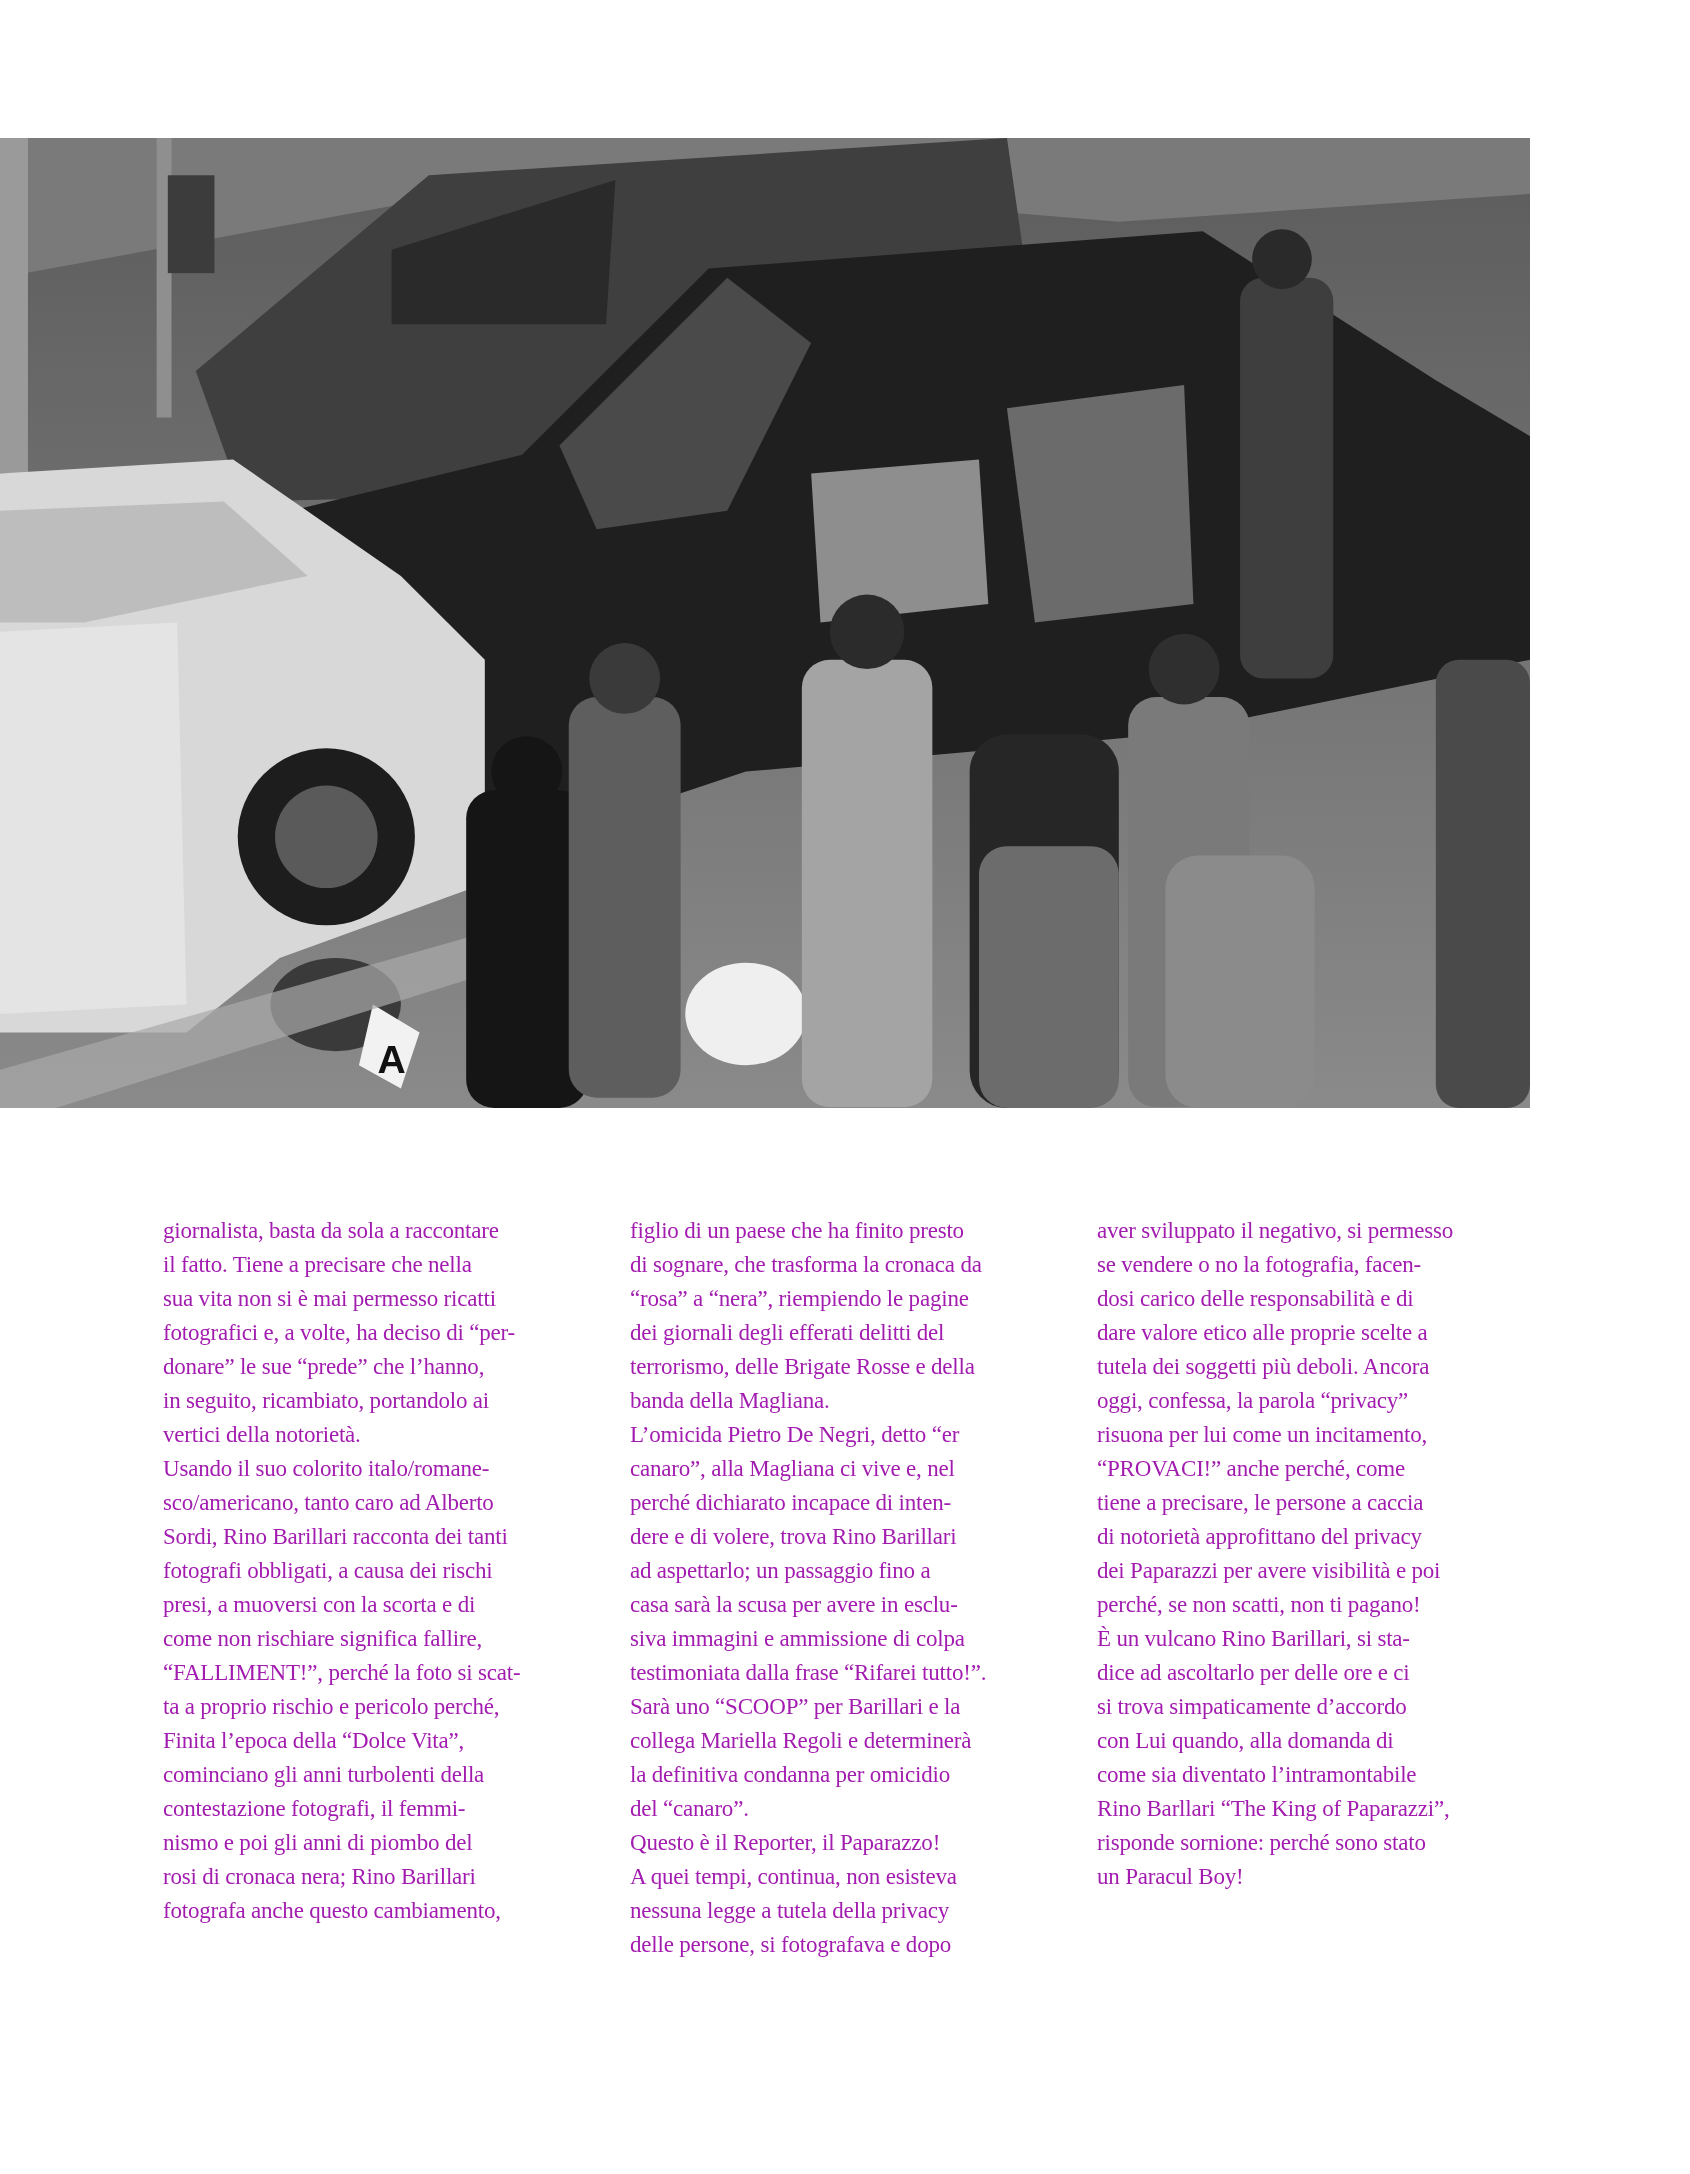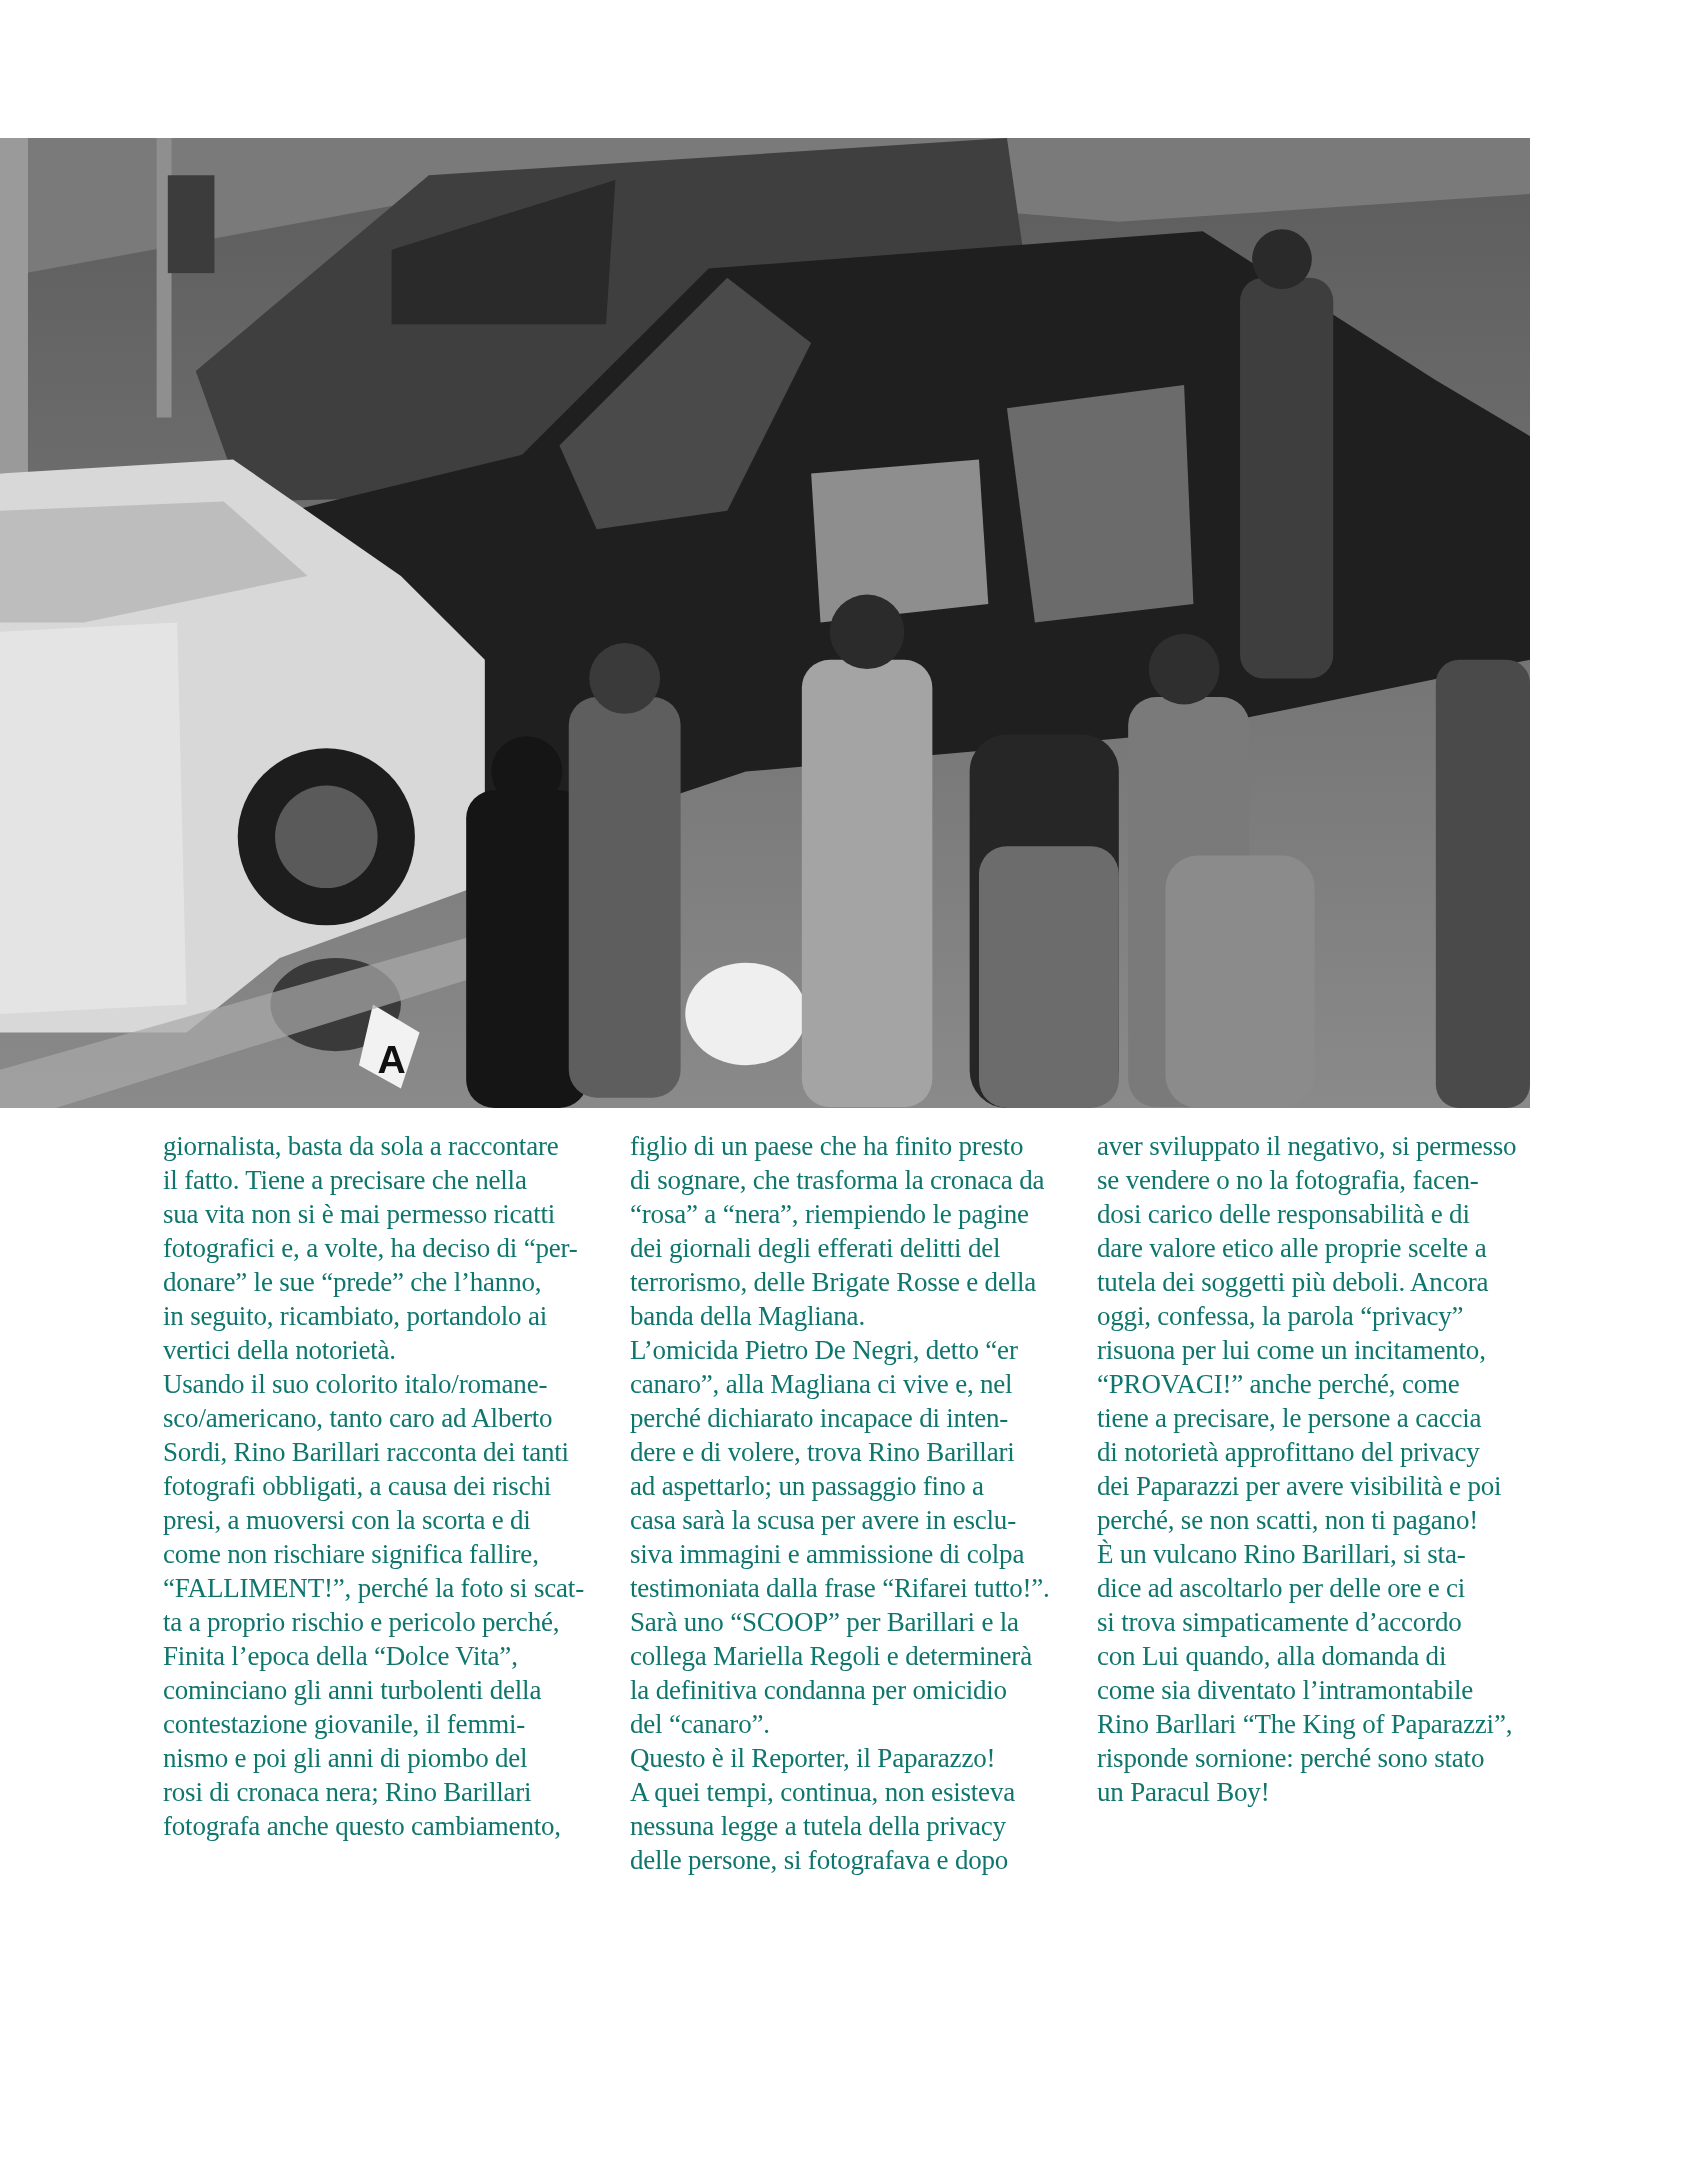--- a/index.html
+++ b/index.html
@@ -5,23 +5,23 @@
   html, body { margin: 0; padding: 0; background: #ffffff; }
   body { width: 1690px; height: 2175px; position: relative; overflow: hidden; }
 
   .photo {
     position: absolute; left: 0; top: 138px; width: 1530px; height: 970px;
     background: #6b6b6b; overflow: hidden;
   }
   .photo svg { width: 100%; height: 100%; display: block; }
 
   .col {
-    position: absolute; top: 1129px; width: 457px;
+    position: absolute; top: 1214px; width: 457px;
     font-family: "Liberation Serif", "DejaVu Serif", serif;
-    font-size: 27px; line-height: 34px; color: #0f766e;
+    font-size: 23px; line-height: 34px; color: #a21caf;
     letter-spacing: -0.2px;
   }
   .col .ln { display: block; white-space: nowrap; }
   #col1 { left: 163px; }
   #col2 { left: 630px; }
   #col3 { left: 1097px; }
 </style>
 </head>
 <body>
 
@@ -93,21 +93,21 @@
     <span class="ln">Usando il suo colorito italo/romane-</span>
     <span class="ln">sco/americano, tanto caro ad Alberto</span>
     <span class="ln">Sordi, Rino Barillari racconta dei tanti</span>
     <span class="ln">fotografi obbligati, a causa dei rischi</span>
     <span class="ln">presi, a muoversi con la scorta e di</span>
     <span class="ln">come non rischiare significa fallire,</span>
     <span class="ln">“FALLIMENT!”, perché la foto si scat-</span>
     <span class="ln">ta a proprio rischio e pericolo perché,</span>
     <span class="ln">Finita l’epoca della “Dolce Vita”,</span>
     <span class="ln">cominciano gli anni turbolenti della</span>
-    <span class="ln">contestazione giovanile, il femmi-</span>
+    <span class="ln">contestazione fotografi, il femmi-</span>
     <span class="ln">nismo e poi gli anni di piombo del</span>
     <span class="ln">rosi di cronaca nera; Rino Barillari</span>
     <span class="ln">fotografa anche questo cambiamento,</span>
   </div>
 <div class="col" id="col2">
     <span class="ln">figlio di un paese che ha finito presto</span>
     <span class="ln">di sognare, che trasforma la cronaca da</span>
     <span class="ln">“rosa” a “nera”, riempiendo le pagine</span>
     <span class="ln">dei giornali degli efferati delitti del</span>
     <span class="ln">terrorismo, delle Brigate Rosse e della</span>

